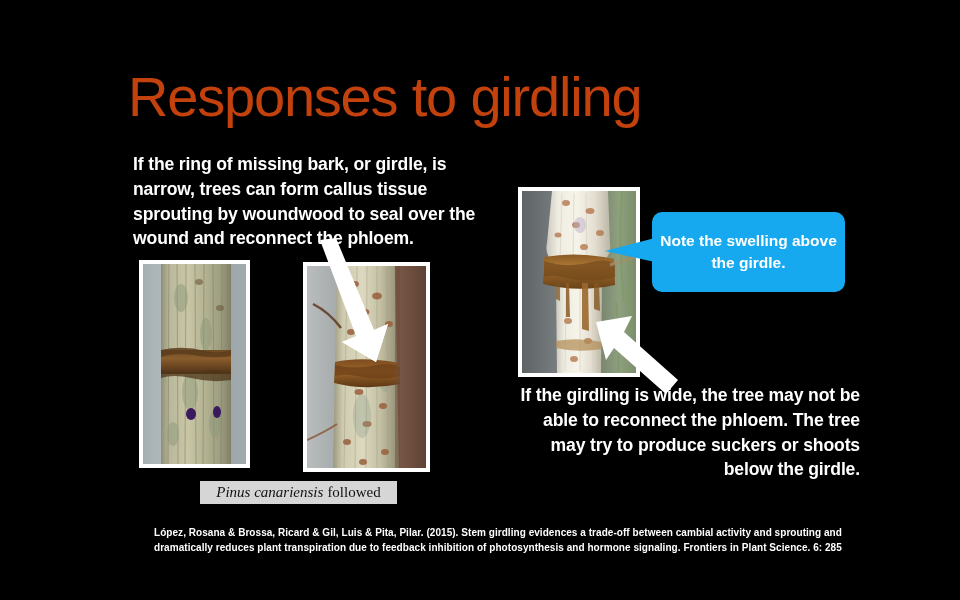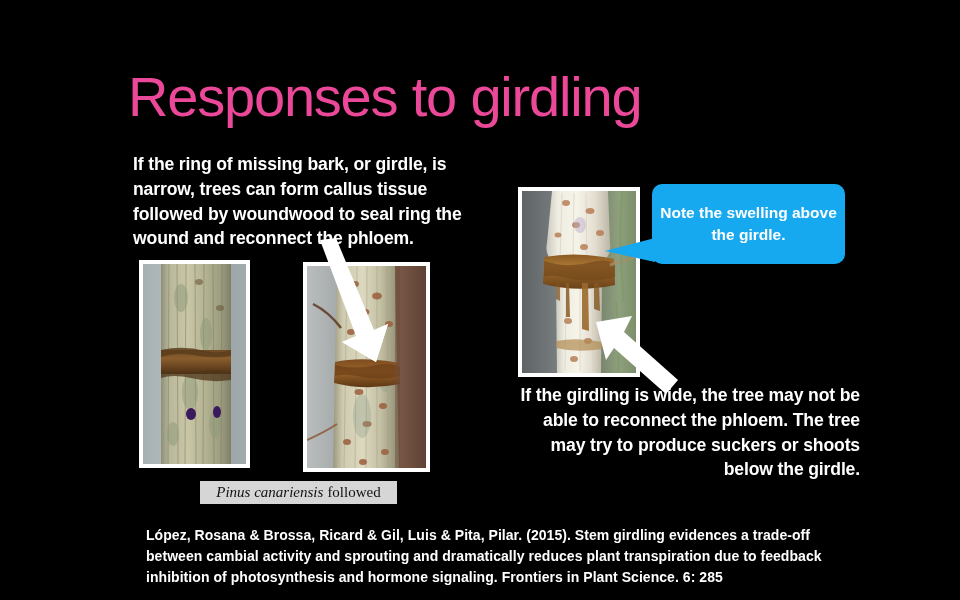--- a/index.html
+++ b/index.html
@@ -22,21 +22,21 @@
     background: #000000;
   }
 
   
   .title {
     position: absolute;
     left: 128px;
     top: 68px;
     font-size: 56px;
     font-weight: 400;
-    color: #ec4899;
+    color: #c2410c;
     letter-spacing: -1.2px;
     line-height: 1.05;
     white-space: nowrap;
   }
 
   
   .body-text {
     position: absolute;
     color: #ffffff;
     font-weight: bold;
@@ -90,21 +90,21 @@
     justify-content: center;
     white-space: nowrap;
     box-sizing: border-box;
   }
   .caption .sp { font-style: italic; margin-right: 4px; }
 
   
   .callout {
     position: absolute;
     left: 652px;
-    top: 184px;
+    top: 212px;
     width: 193px;
     height: 80px;
     background: #16a9f0;
     border-radius: 10px;
     color: #ffffff;
     font-size: 15.5px;
     font-weight: bold;
     line-height: 1.4;
     display: flex;
     align-items: center;
@@ -122,38 +122,38 @@
   }
 
   
   .arrow-svg { position: absolute; overflow: visible; }
   #arrow-left-photo { left: 300px; top: 238px; width: 90px; height: 128px; }
   #arrow-right-photo { left: 592px; top: 312px; width: 90px; height: 82px; }
 
   
   .citation {
     position: absolute;
-    left: 146px;
+    left: 154px;
     top: 525px;
     width: 700px;
     color: #ffffff;
-    font-size: 14px;
+    font-size: 10px;
     font-weight: bold;
     line-height: 1.5;
     letter-spacing: 0.05px;
   }
 </style>
 </head>
 <body>
 
 <div class="slide">
 
   <div class="title">Responses to girdling</div>
 
-  <div class="body-text text-left">If the ring of missing bark, or girdle, is narrow, trees can form callus tissue followed by woundwood to seal ring the wound and reconnect the phloem.</div>
+  <div class="body-text text-left">If the ring of missing bark, or girdle, is narrow, trees can form callus tissue sprouting by woundwood to seal over the wound and reconnect the phloem.</div>
 
   <div class="body-text text-right">If the girdling is wide, the tree may not be able to reconnect the phloem. The tree may try to produce suckers or shoots below the girdle.</div>
 
   <div class="photo" id="photo-1">
     <div class="inner">
       <svg width="103" height="200" viewBox="0 0 103 200" preserveAspectRatio="none">
         <defs>
           <linearGradient id="bg1" x1="0" y1="0" x2="1" y2="0">
             <stop offset="0%" stop-color="#9aa3a6"></stop>
             <stop offset="22%" stop-color="#b6bcbd"></stop>

